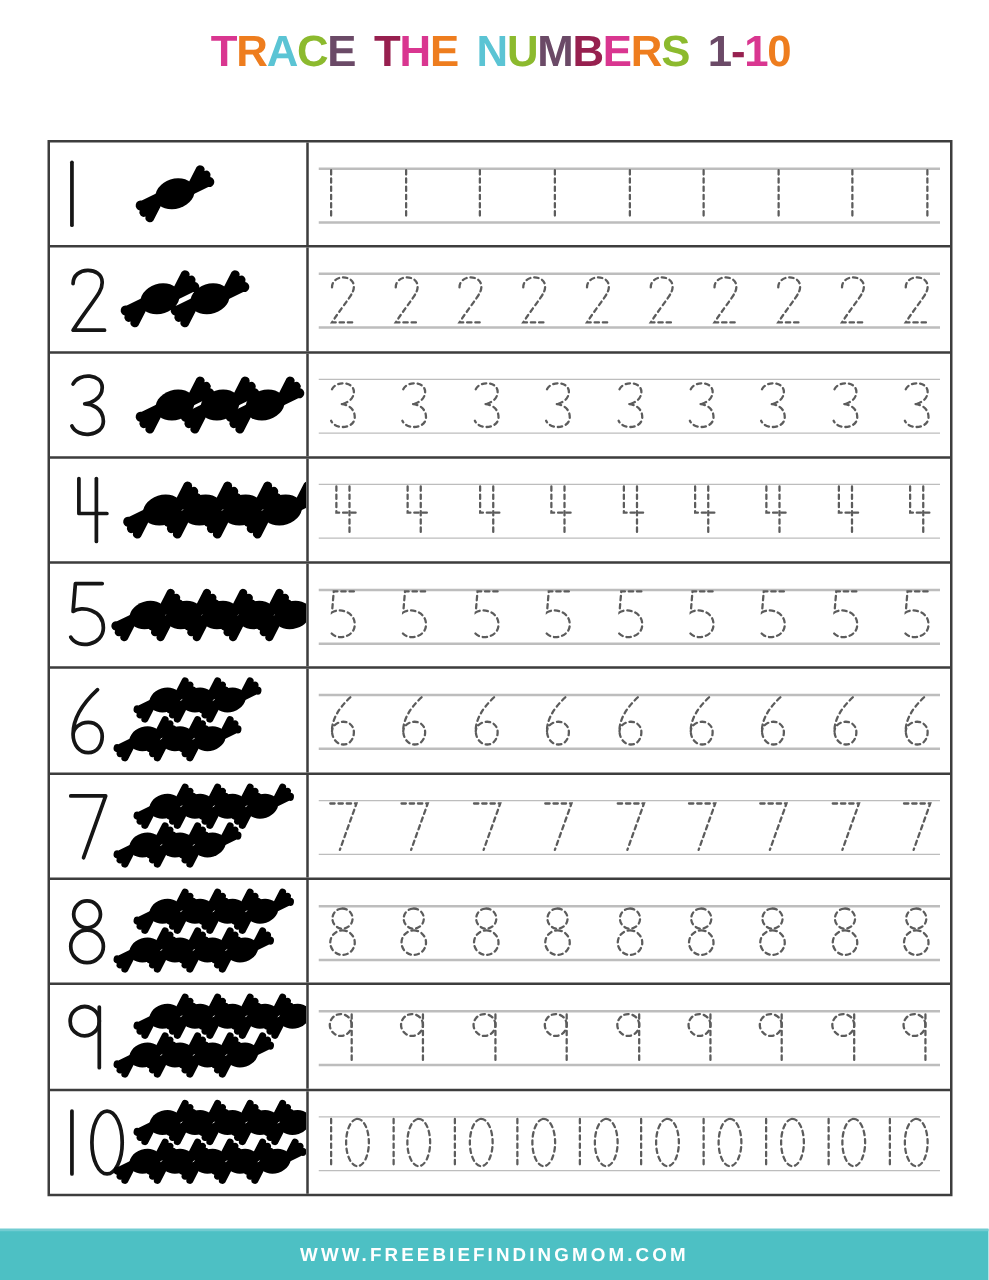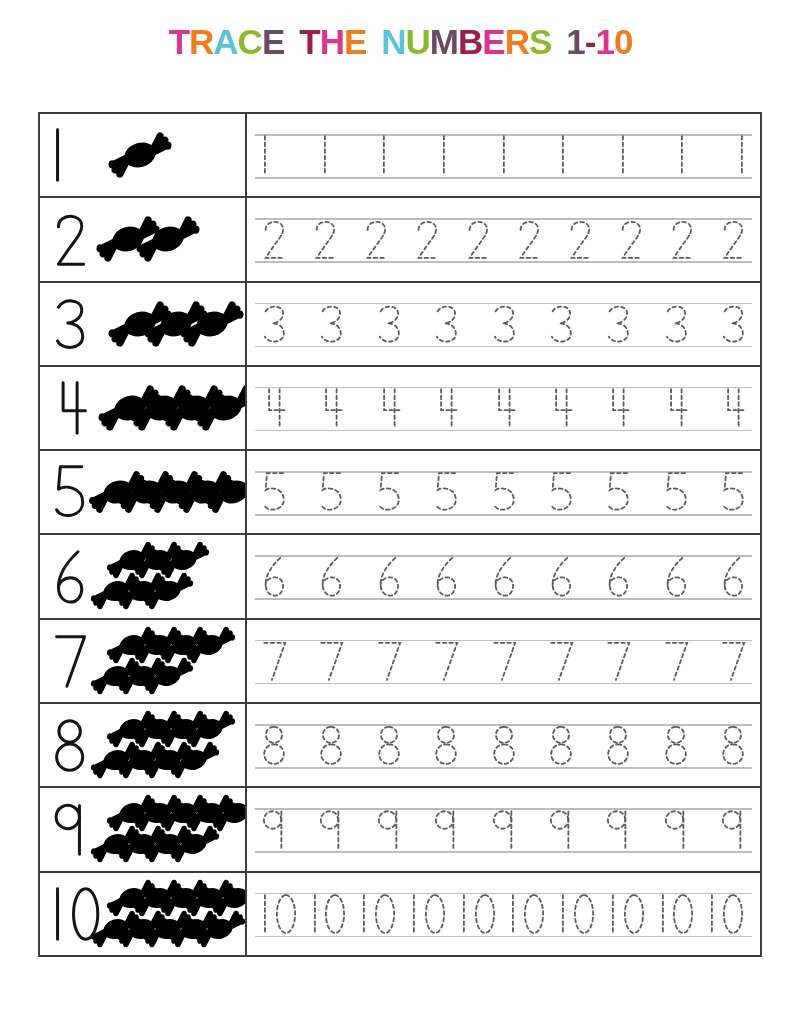--- a/index.html
+++ b/index.html
@@ -793,13 +793,16 @@
               </svg>
               <svg viewBox="0 0 40 60" width="28.0" height="42">
                 <path d="M20 3 A13 27 0 1 1 20 57 A13 27 0 1 1 20 3 Z"></path>
               </svg>
             </div>
           </div>
         </div>
       </div>
     </div>
 
+  <div class="footer" id="footer-bar" style="background: rgb(77, 192, 196);">
+    <span style="color: rgb(255, 255, 255);">WWW.FREEBIEFINDINGMOM.COM</span>
+  </div>
 </div>
 
 </body></html>

